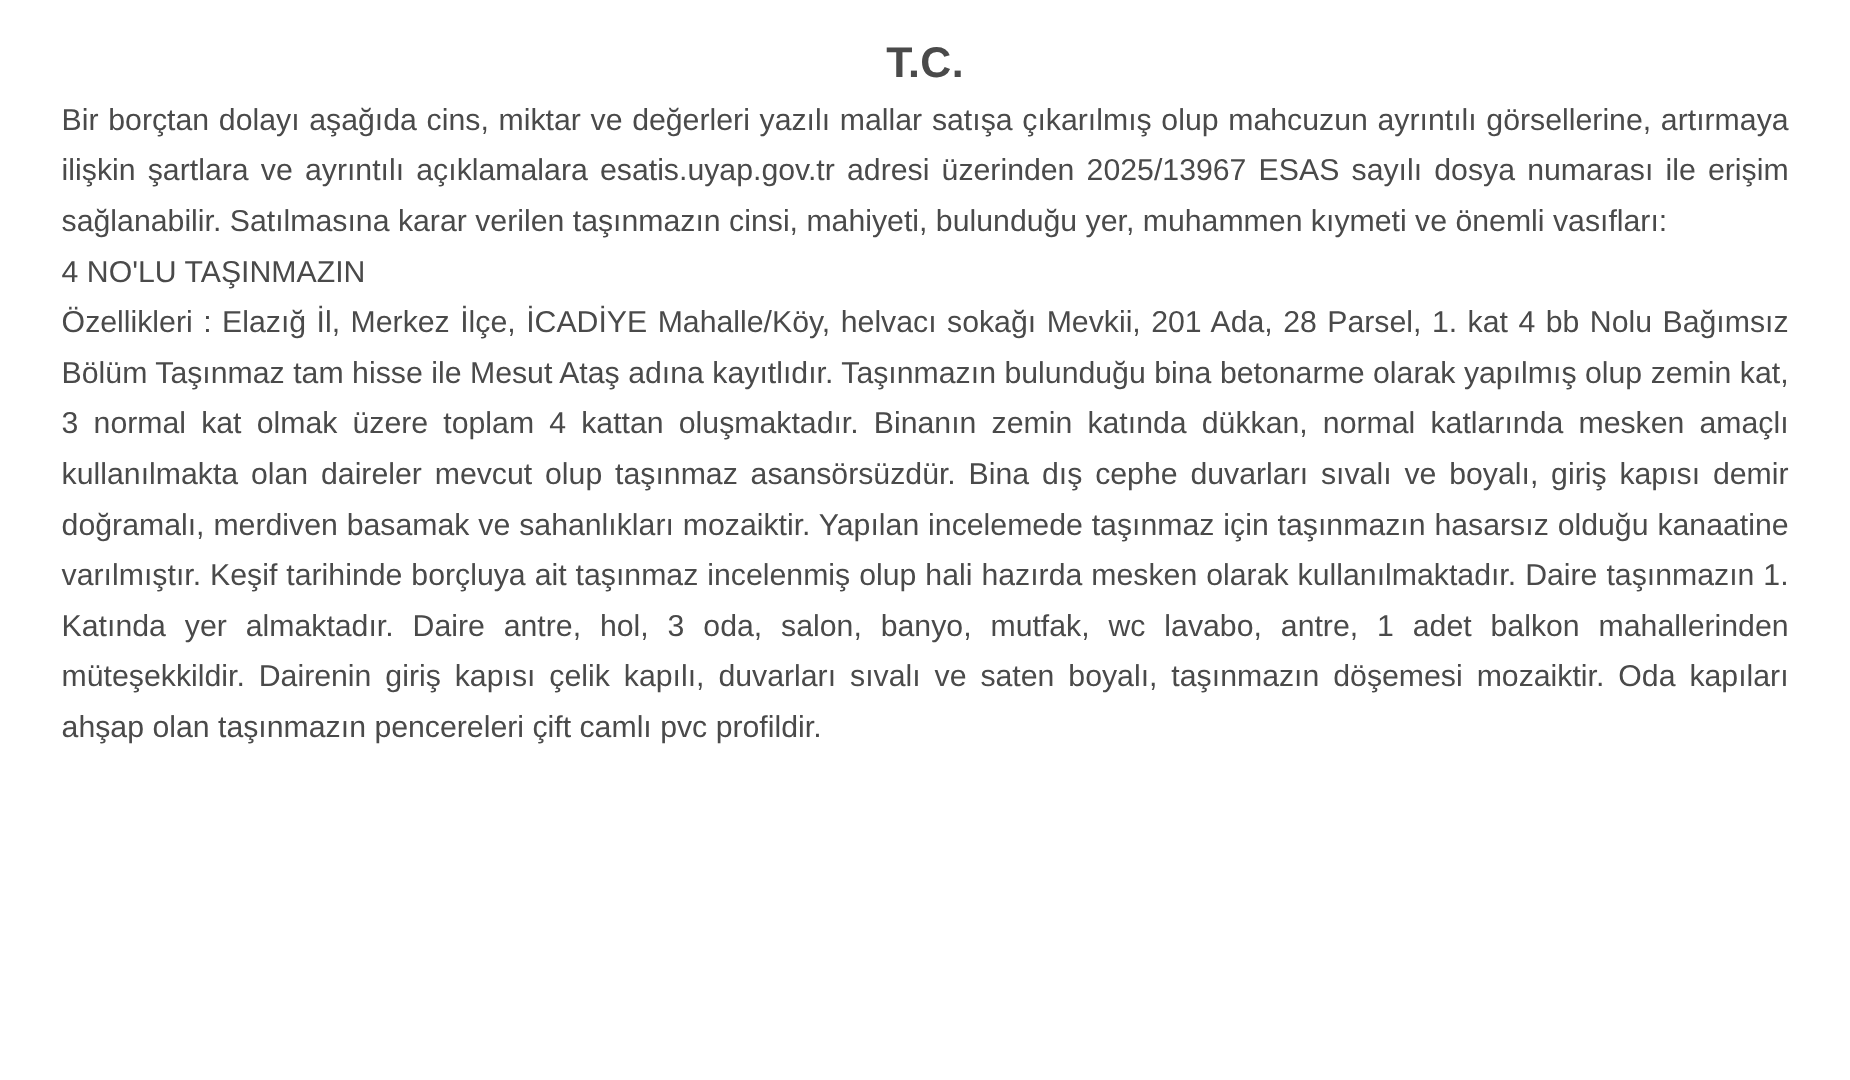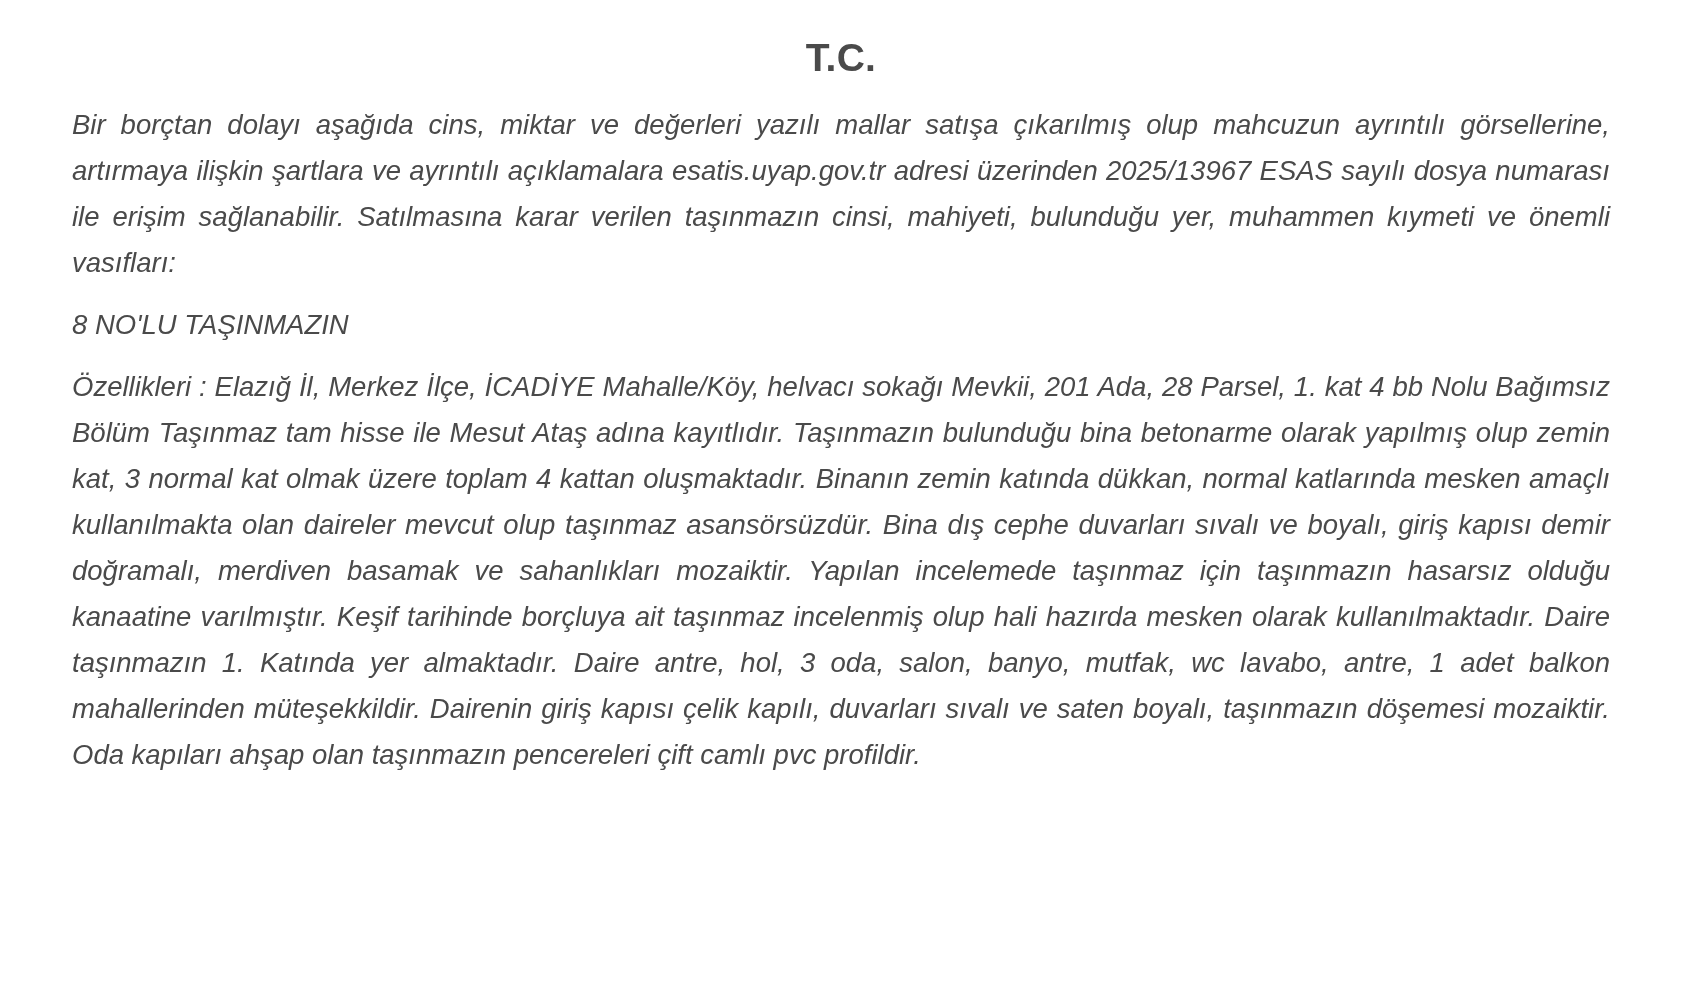--- a/index.html
+++ b/index.html
@@ -35,36 +35,35 @@
     .header .line.t1 { line-height: 56px; }
     .body-text {
       font-size: 27.5px;
       line-height: 46px;
       text-align: justify;
       text-align-last: left;
       font-stretch: condensed;
       letter-spacing: 0px;
     }
     .body-text p {
-      margin: 16px;
+      margin: 0;
       text-align: justify;
-      font-style: italic;
     }
     .section-title {
       font-size: 27.5px;
       line-height: 46px;
       margin: 0;
     }
   </style>
 </head>
 <body>
 
 <div class="page">
   <div class="header">
     <div class="line t1">T.C.</div>
   </div>
 
   <div class="body-text">
     <p>Bir borçtan dolayı aşağıda cins, miktar ve değerleri yazılı mallar satışa çıkarılmış olup mahcuzun ayrıntılı görsellerine, artırmaya ilişkin şartlara ve ayrıntılı açıklamalara esatis.uyap.gov.tr adresi üzerinden 2025/13967 ESAS sayılı dosya numarası ile erişim sağlanabilir. Satılmasına karar verilen taşınmazın cinsi, mahiyeti, bulunduğu yer, muhammen kıymeti ve önemli vasıfları:</p>
-    <p class="section-title">8 NO'LU TAŞINMAZIN</p>
+    <p class="section-title">4 NO'LU TAŞINMAZIN</p>
     <p>Özellikleri : Elazığ İl, Merkez İlçe, İCADİYE Mahalle/Köy, helvacı sokağı Mevkii, 201 Ada, 28 Parsel, 1. kat 4 bb Nolu Bağımsız Bölüm Taşınmaz tam hisse ile Mesut Ataş adına kayıtlıdır. Taşınmazın bulunduğu bina betonarme olarak yapılmış olup zemin kat, 3 normal kat olmak üzere toplam 4 kattan oluşmaktadır. Binanın zemin katında dükkan, normal katlarında mesken amaçlı kullanılmakta olan daireler mevcut olup taşınmaz asansörsüzdür. Bina dış cephe duvarları sıvalı ve boyalı, giriş kapısı demir doğramalı, merdiven basamak ve sahanlıkları mozaiktir. Yapılan incelemede taşınmaz için taşınmazın hasarsız olduğu kanaatine varılmıştır. Keşif tarihinde borçluya ait taşınmaz incelenmiş olup hali hazırda mesken olarak kullanılmaktadır. Daire taşınmazın 1. Katında yer almaktadır. Daire antre, hol, 3 oda, salon, banyo, mutfak, wc lavabo, antre, 1 adet balkon mahallerinden müteşekkildir. Dairenin giriş kapısı çelik kapılı, duvarları sıvalı ve saten boyalı, taşınmazın döşemesi mozaiktir. Oda kapıları ahşap olan taşınmazın pencereleri çift camlı pvc profildir.</p>
   </div>
 </div>
 
 </body></html>

